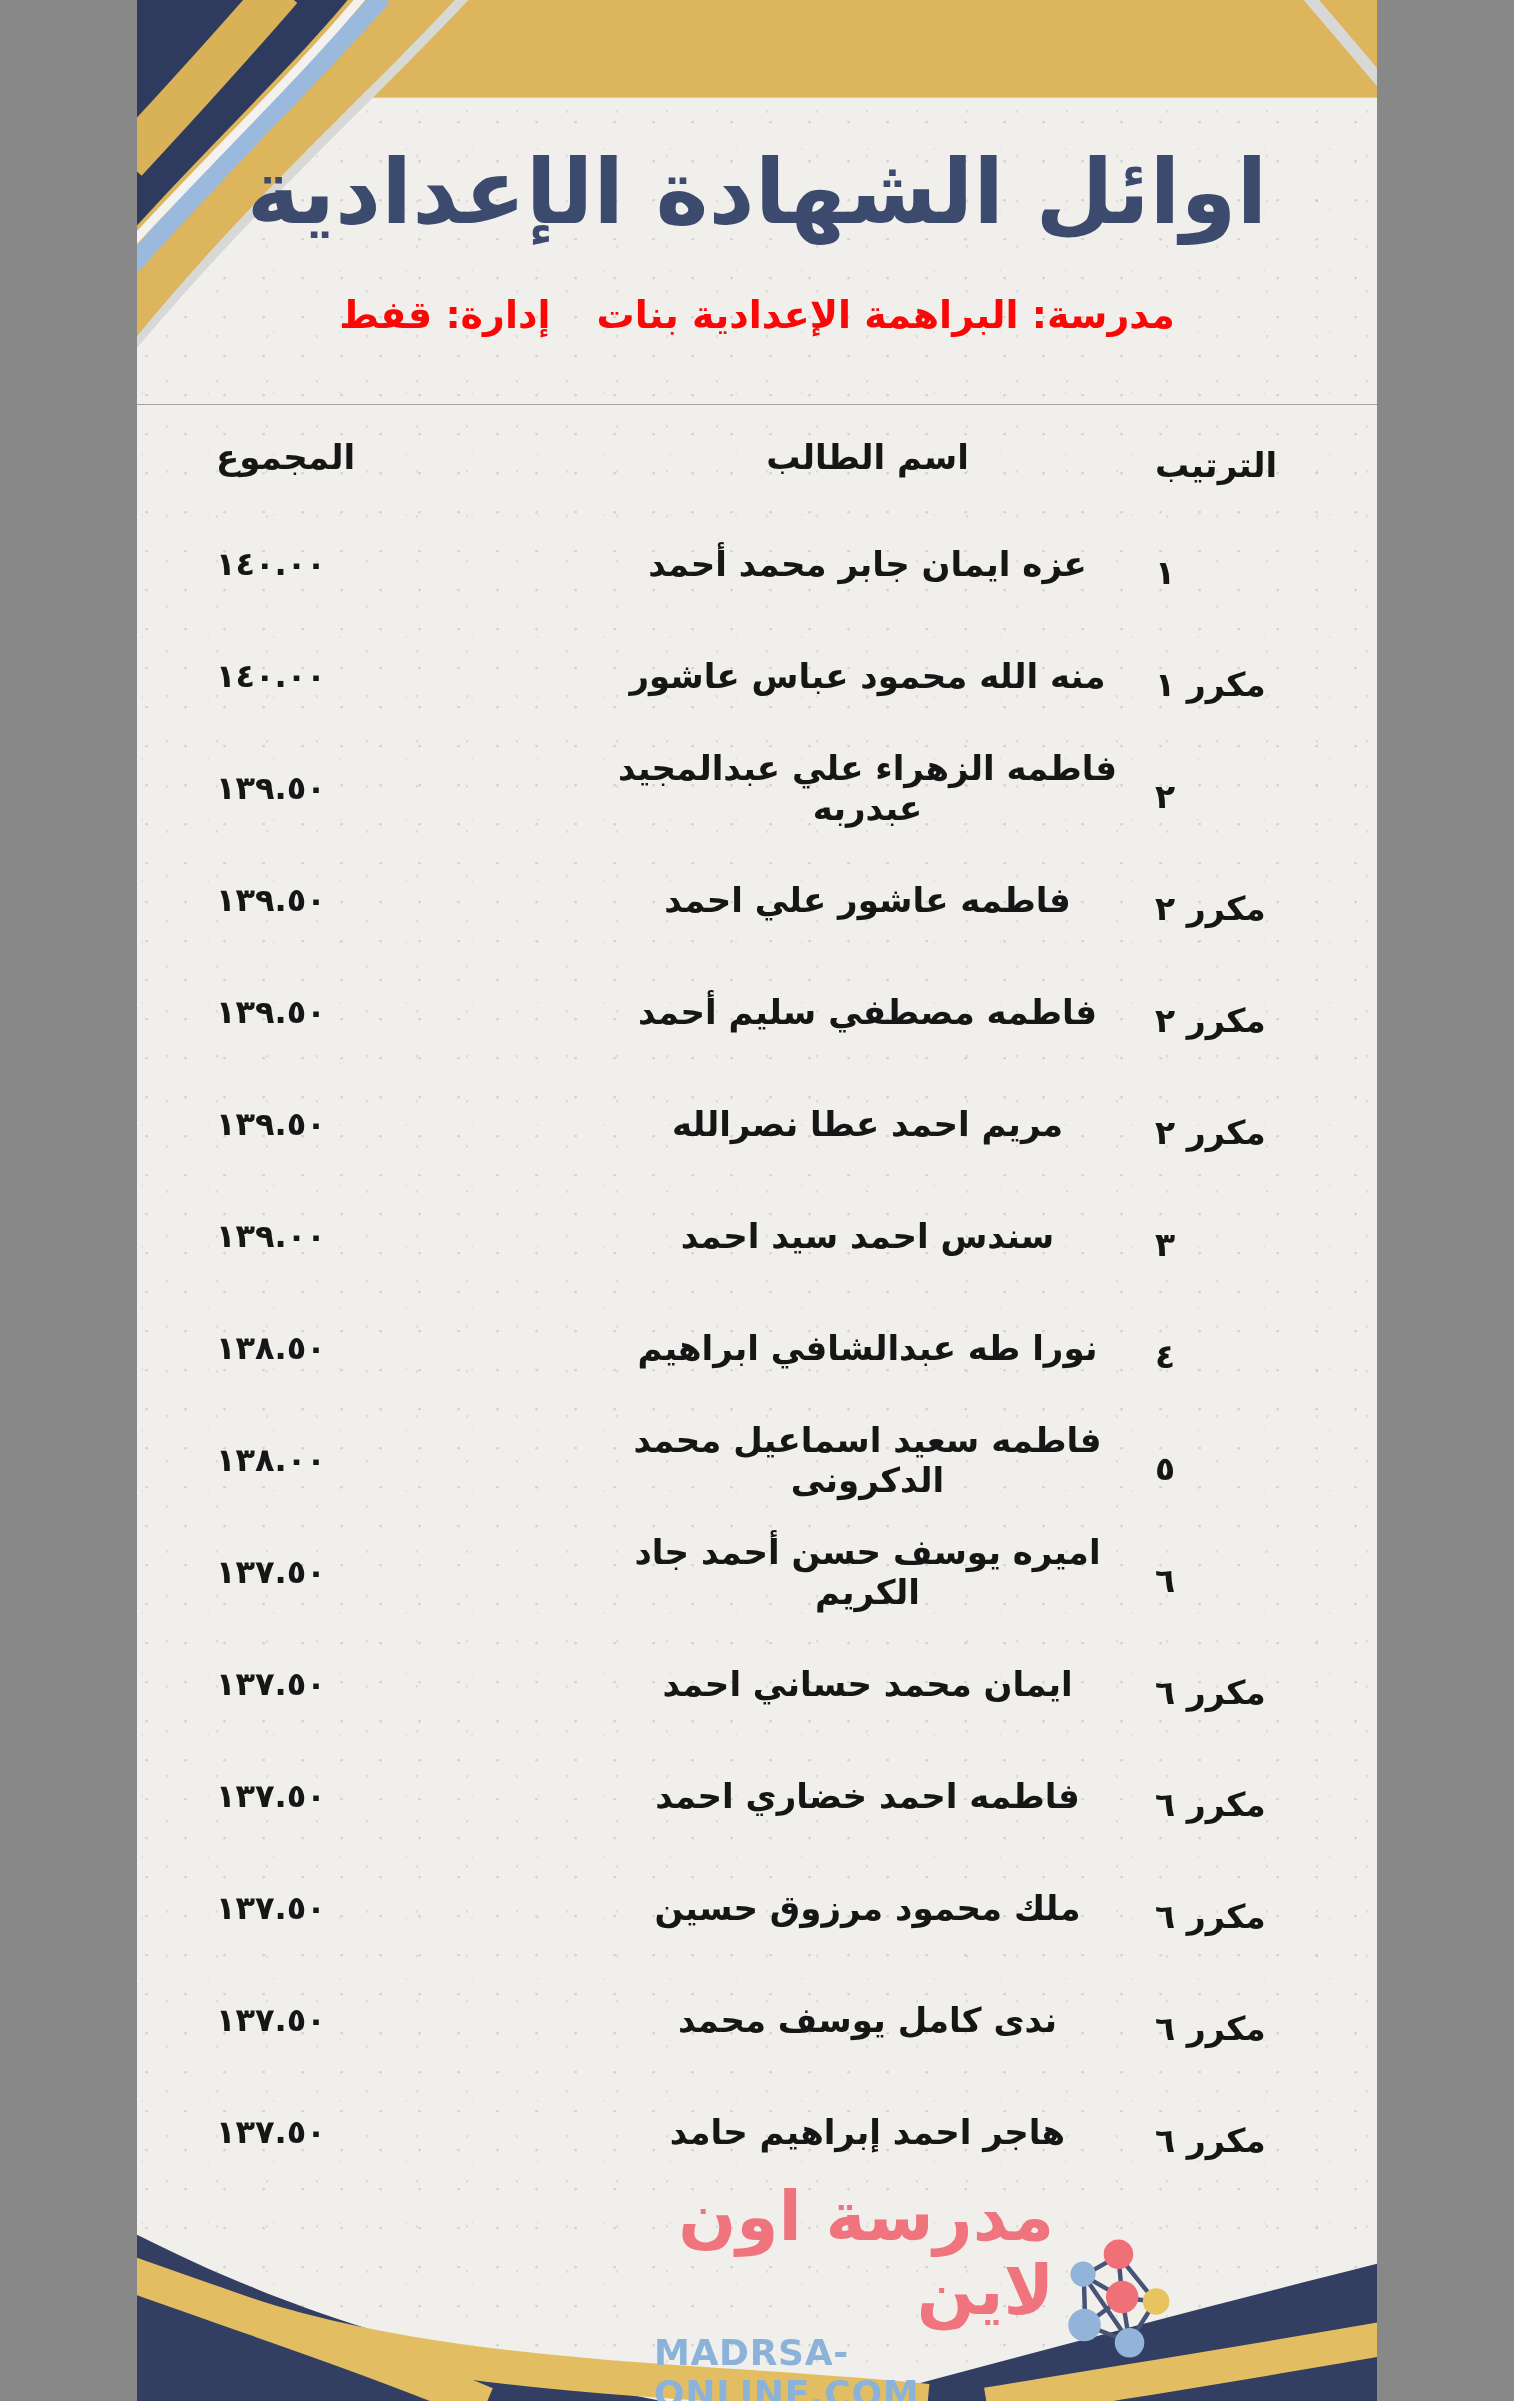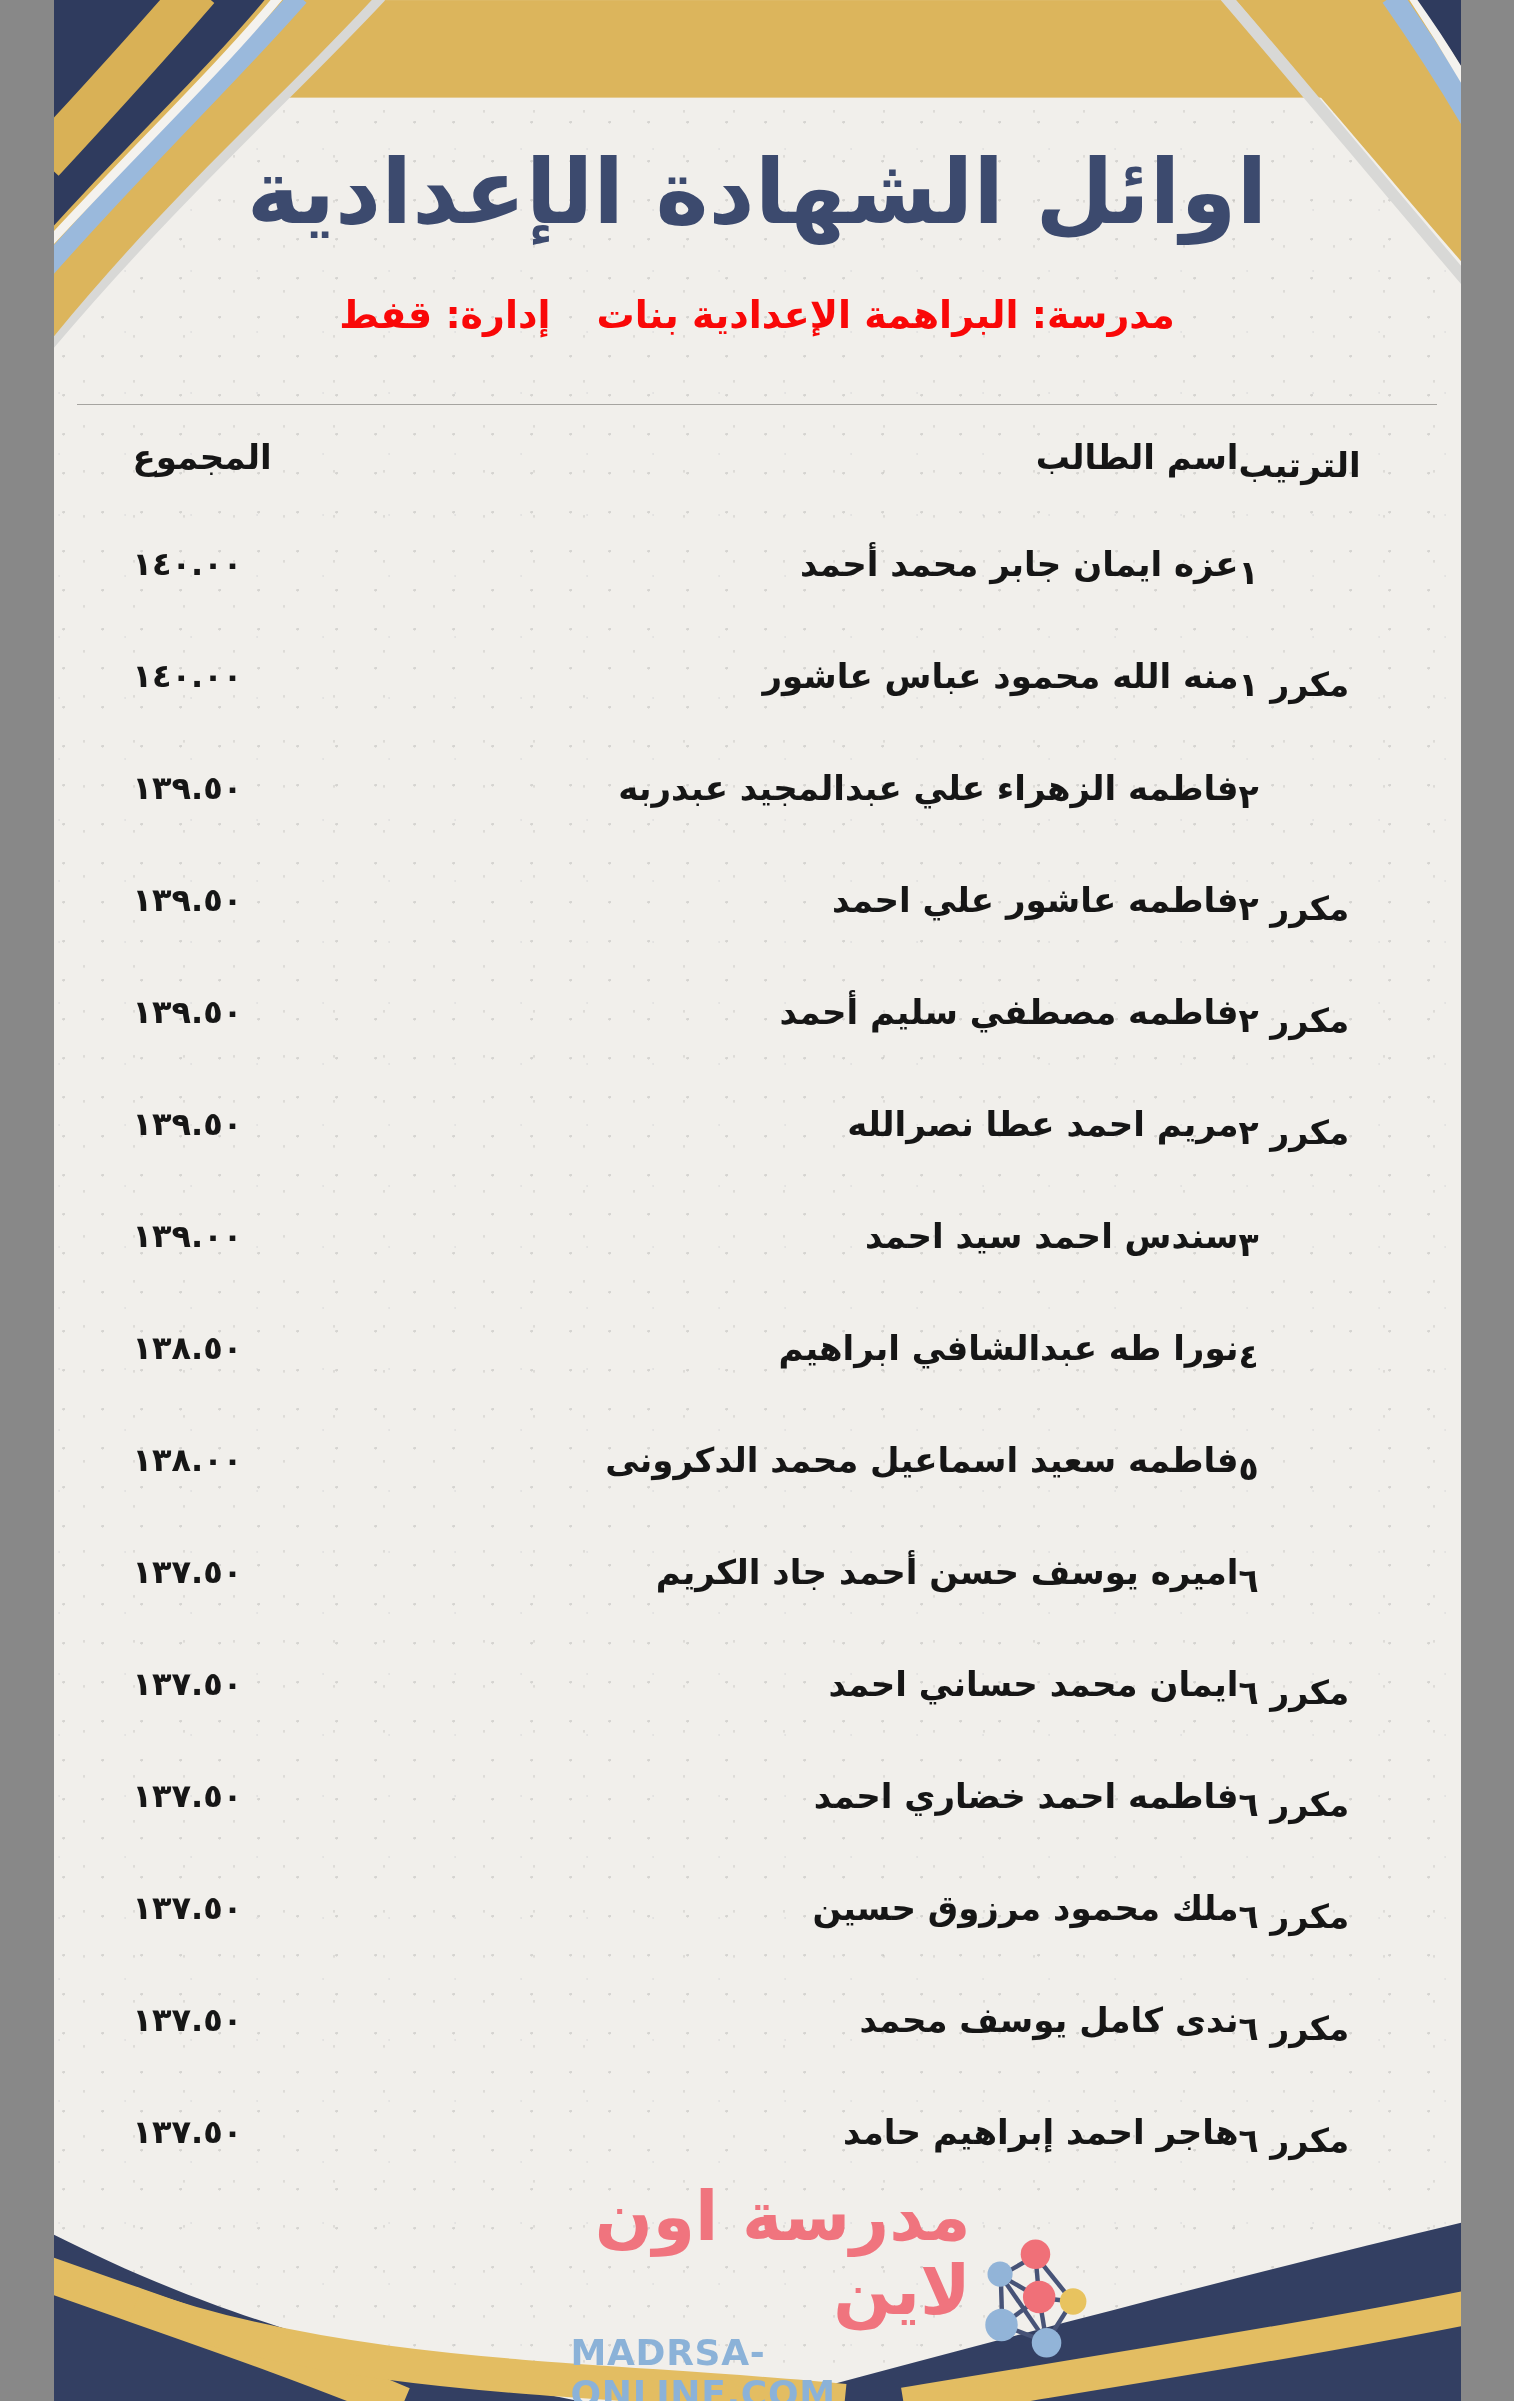--- a/index.html
+++ b/index.html
@@ -2,21 +2,21 @@
 <html lang="ar" dir="rtl" style="--navy: #313d60; --gold: #dcb55c; --red: #f90808; --title-navy: #3c4a6e; --brand-pink: #f0747e; --brand-blue: #8bb2d8;font-size:11.8px"><head>
 <meta charset="utf-8">
 <style>
   :root{
     --navy:#313d60; --gold:#dcb55c; --red:#f90808; --title-navy:#3c4a6e;
     --brand-pink:#f0747e; --brand-blue:#8bb2d8; --ink:#161616; --paper:#f1efeb;
   }
   html,body{margin:0;padding:0;}
   body{font-family:"DejaVu Sans", sans-serif; background:#888;}
   .page{
-    position:relative; width:1407px; height:2401px; margin:0 auto; overflow:hidden;
+    position:relative; width:1240px; height:2401px; margin:0 auto; overflow:hidden;
     background-color:var(--paper);
     background-image:
       radial-gradient(circle at 9.6px 5.2px, rgba(150,150,148,.30) 1.1px, transparent 1.6px),
       radial-gradient(circle at 30px 21.4px, rgba(165,163,158,.26) 1px, transparent 1.5px),
       radial-gradient(circle at 20px 35px, rgba(140,142,145,.20) 0.7px, transparent 1.3px),
       radial-gradient(circle at 5.2px 27px, rgba(120,130,150,.12) 0.7px, transparent 1.2px);
     background-size:39px 39px, 50px 45px, 30px 32px, 66px 61px;
   }
   .deco{position:absolute; left:0; width:1515px; pointer-events:none;}
   .deco.top{top:0; height:414px;}
@@ -37,21 +37,21 @@
     border-top:1.5px solid #a6a4a0; height:0;
   }
 
   .results{width:100%;}
   .t-row{
     display:grid; grid-template-columns:222px 1fr 443px; 
     align-items:center; height:112px;
   }
   .t-row.head{height:103px;}
   .cell-rank{text-align:left; font-size:33px; font-weight:bold; color:var(--ink); padding-left:0;margin-top:16px;}
-  .cell-name{font-size:34px; font-weight:bold; color:var(--ink);}
+  .cell-name{text-align:center; font-size:34px; font-weight:bold; color:var(--ink);}
   .cell-total{text-align:left; padding-left:79px; font-size:32px; font-weight:bold; color:var(--ink);}
   .t-row.head .cell-rank,.t-row.head .cell-name,.t-row.head .cell-total{font-size:34px;}
 
   .brand{
     position:absolute; top:2180px; left:517px; width:517px; z-index:3;
     display:flex; align-items:center; gap:8.9px;
   }
   .brand-texts{display:flex; flex-direction:column; align-items:center; width:411px;}
   .brand-ar{font-size:68px; line-height:74px; font-weight:bold; color:var(--brand-pink);}
   .brand-en{margin-top:4.4px; font-size:36px; line-height:41px; font-weight:bold; color:var(--brand-blue); letter-spacing:0.7px; direction:ltr;}

